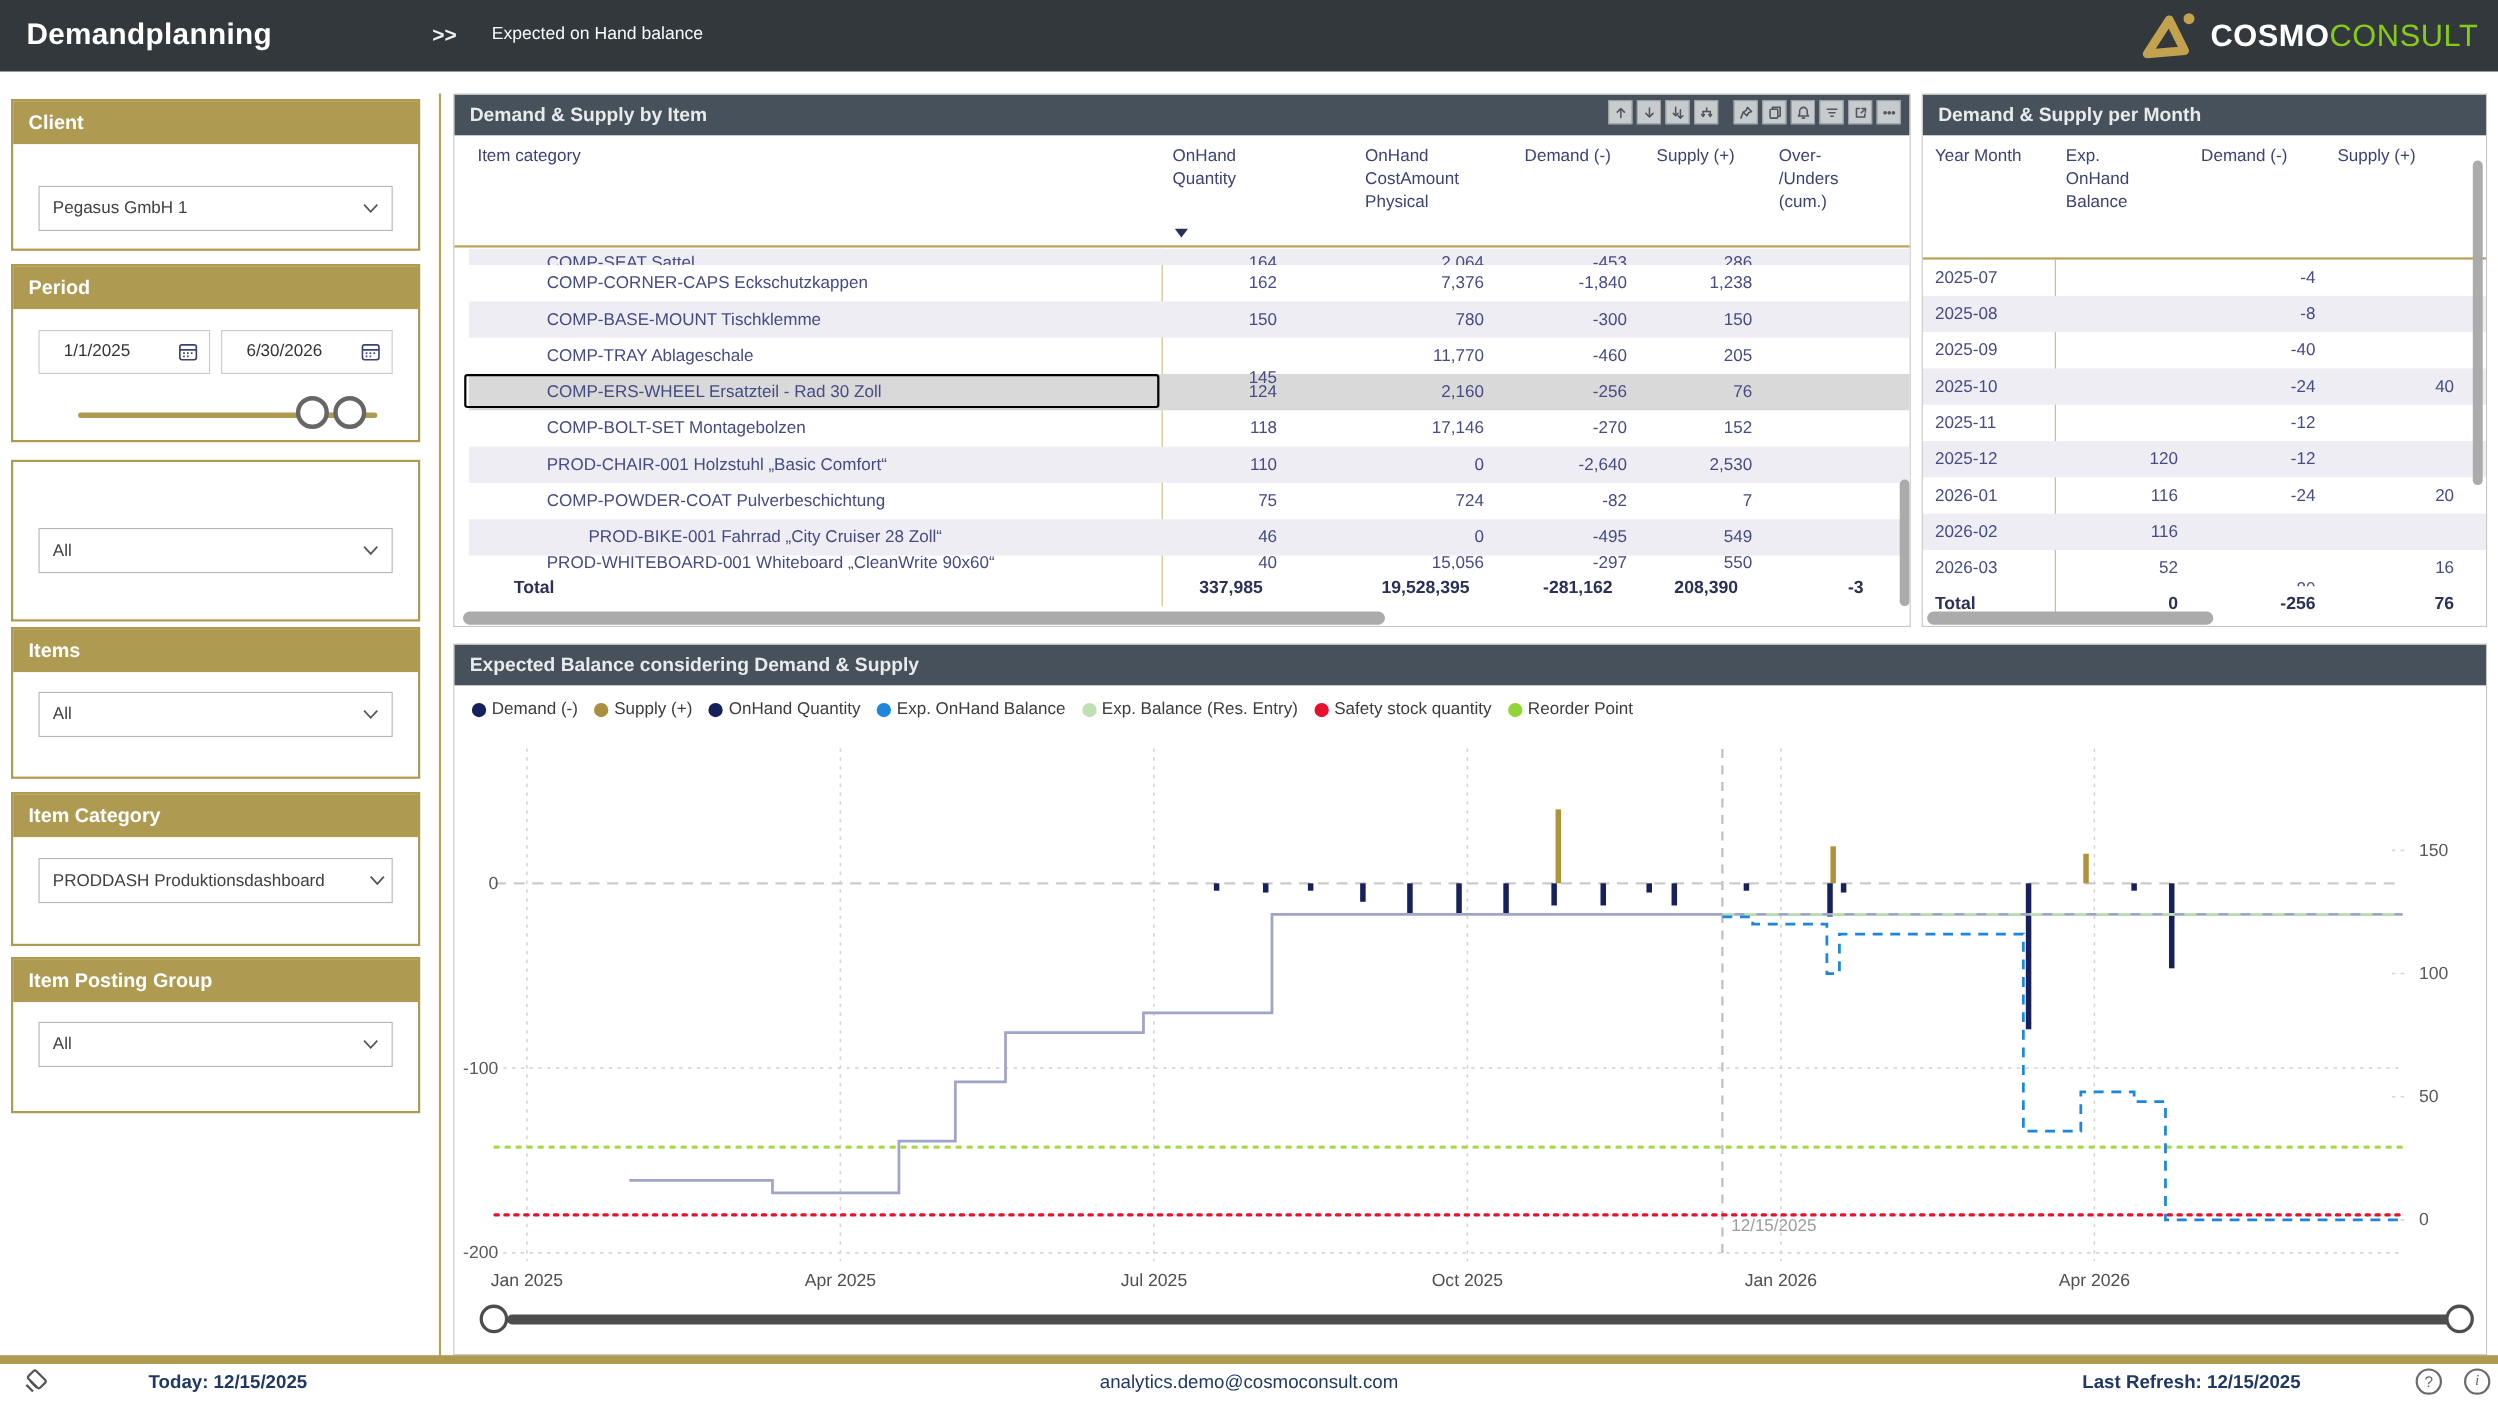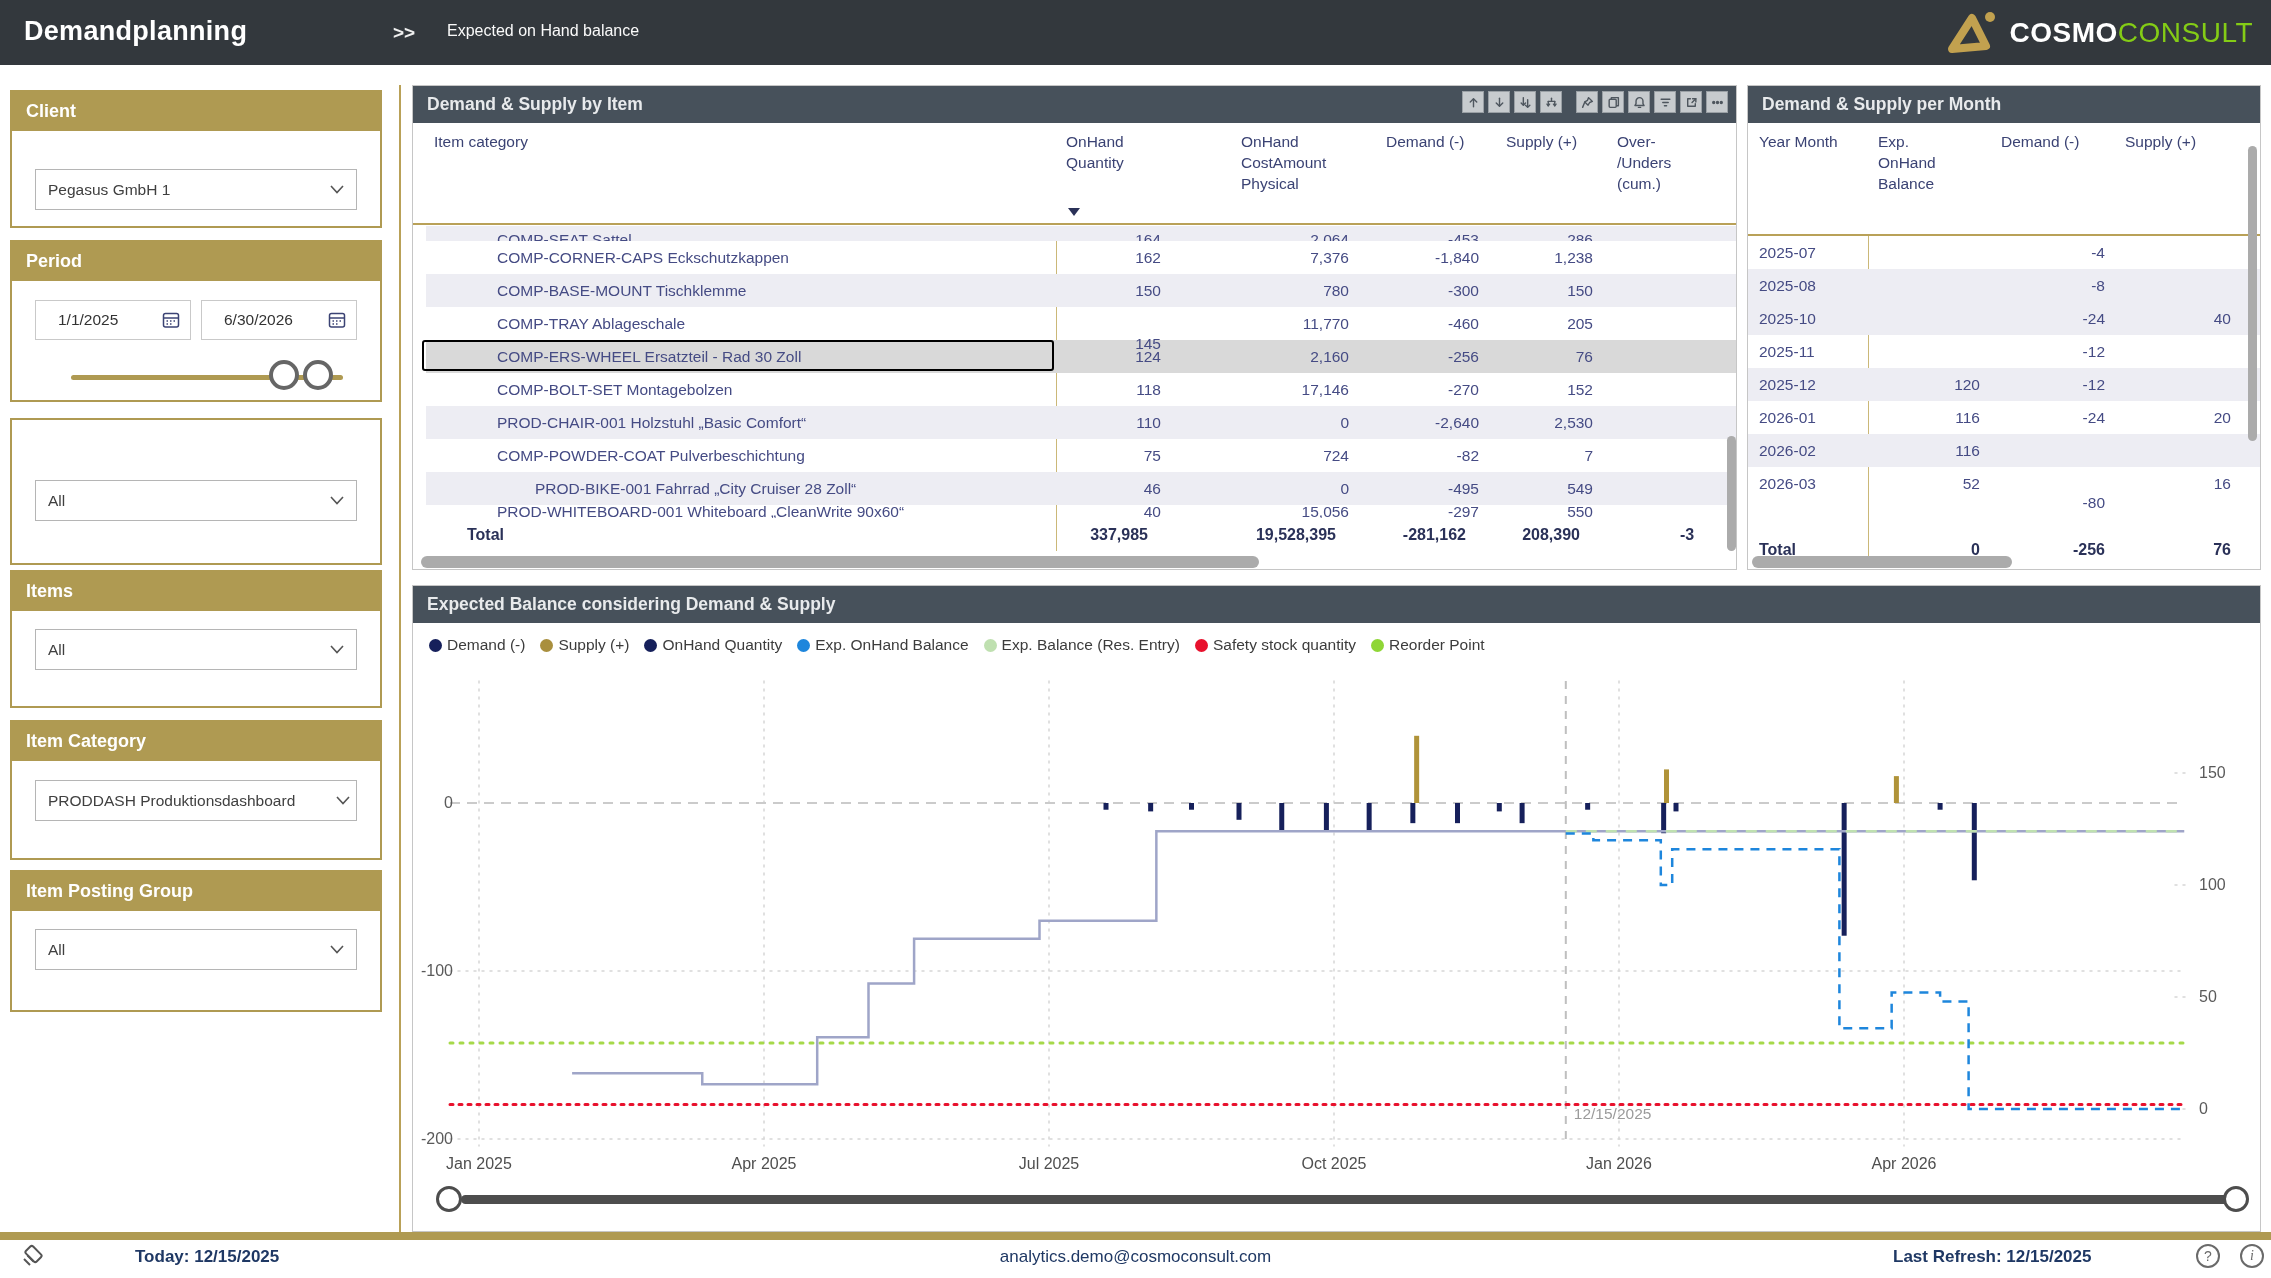--- a/index.html
+++ b/index.html
@@ -389,20 +389,26 @@
         <div class="cell num" style="width:126px;padding-right:5px;"></div>
       </div>
 
       <div class="trow alt">
         <div class="cell" style="width:120px;padding-left:11px;">2025-08</div>
         <div class="cell num" style="width:117px;padding-right:5px;"></div>
         <div class="cell num" style="width:125px;padding-right:5px;">-8</div>
         <div class="cell num" style="width:126px;padding-right:5px;"></div>
       </div>
 
+      <div class="trow">
+        <div class="cell" style="width:120px;padding-left:11px;">2025-09</div>
+        <div class="cell num" style="width:117px;padding-right:5px;"></div>
+        <div class="cell num" style="width:125px;padding-right:5px;">-40</div>
+        <div class="cell num" style="width:126px;padding-right:5px;"></div>
+      </div>
 
       <div class="trow alt">
         <div class="cell" style="width:120px;padding-left:11px;">2025-10</div>
         <div class="cell num" style="width:117px;padding-right:5px;"></div>
         <div class="cell num" style="width:125px;padding-right:5px;">-24</div>
         <div class="cell num" style="width:126px;padding-right:5px;">40</div>
       </div>
 
       <div class="trow">
         <div class="cell" style="width:120px;padding-left:11px;">2025-11</div>

